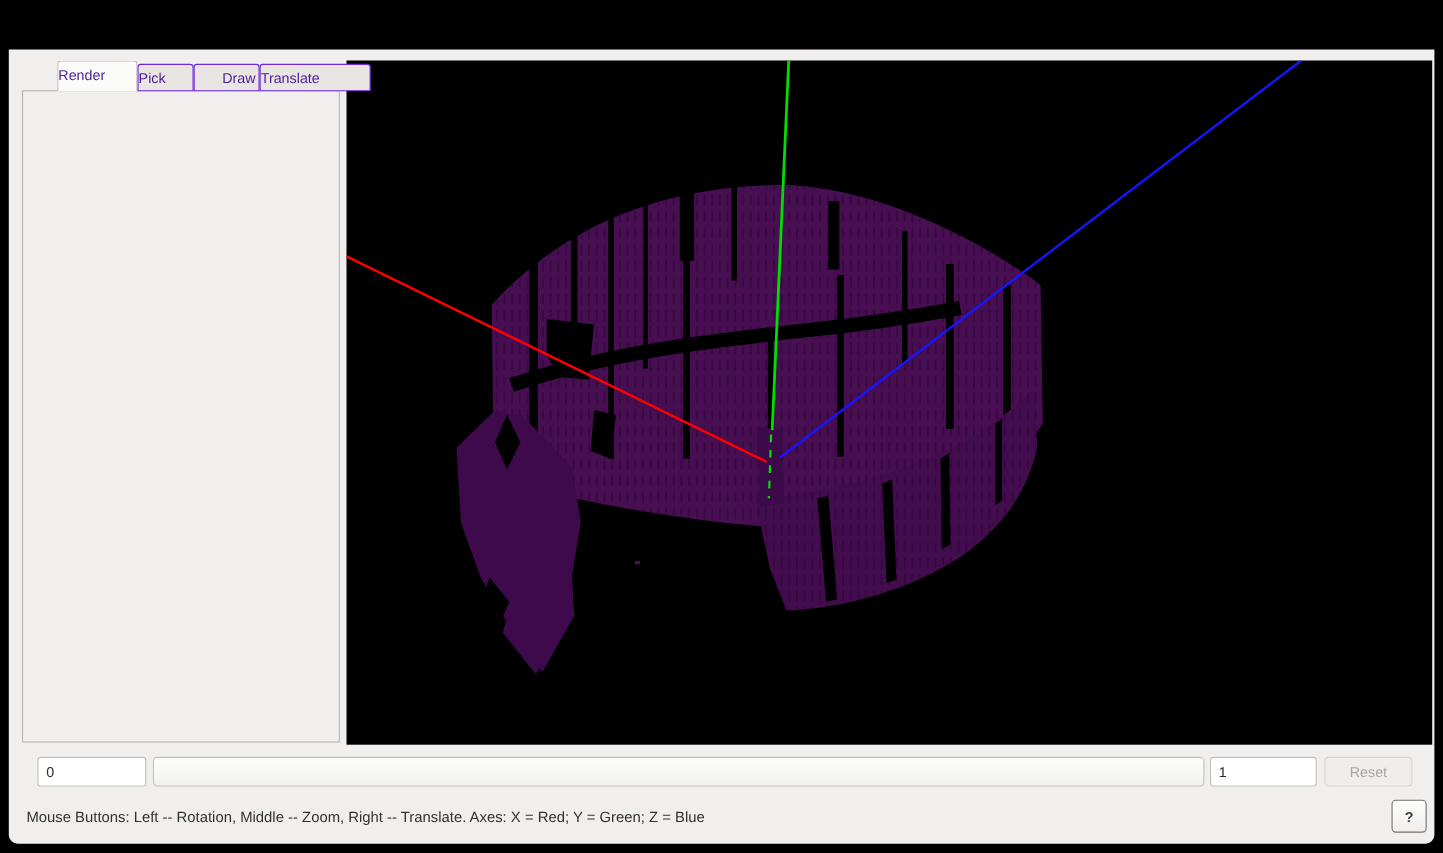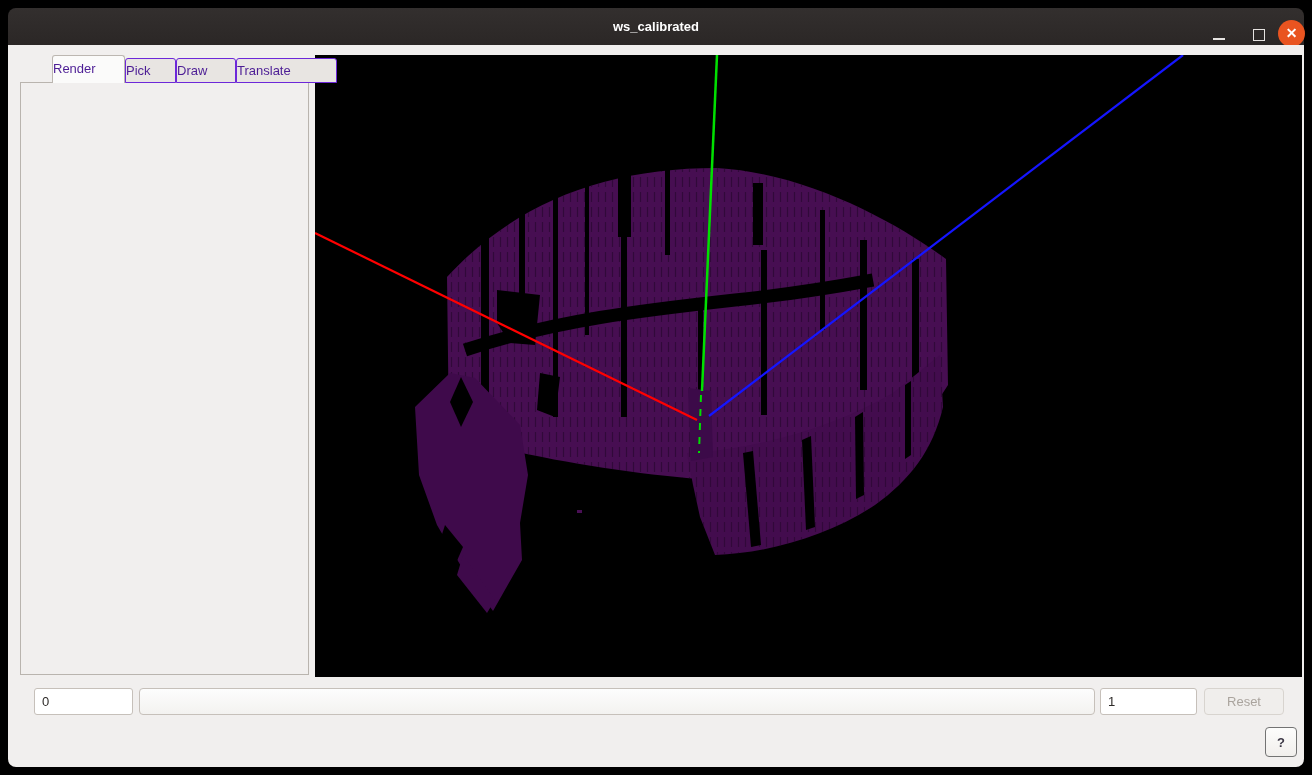--- a/index.html
+++ b/index.html
@@ -72,42 +72,30 @@
   .track{position:absolute;left:139px;top:688px;width:956px;height:27px;box-sizing:border-box;
     background:linear-gradient(#fdfdfd,#f3f2f0);border:1px solid #c6c0ba;border-radius:4px;}
   .status{position:absolute;left:24px;top:735px;font-size:13.5px;color:#33302d;}
   .label{position:absolute;color:#3d3846;}
 </style>
 </head>
 <body>
 
 <div id="stage">
 
-  <div class="titlebar">
-    <div class="title-text">ws_calibrated</div>
-    <div class="win-btn" style="left:1197px;">
-      <span class="min-glyph"></span>
-    </div>
-    <div class="win-btn" style="left:1237px;">
-      <span class="max-glyph"></span>
-    </div>
-    <div class="win-btn close-btn" style="left:1270px;top:12px;">
-      <span>✕</span>
-    </div>
-  </div>
 
   <div class="winbody"></div>
 
   <div class="tab tab-active">
     <span>Render</span>
   </div>
   <div class="tab tab-idle" style="left:93px;width:51px;">
     <span>Pick</span>
   </div>
-  <div class="tab tab-idle" style="left:144px;width:60px;">
+  <div class="tab tab-idle" style="left:144px;width:60px;padding-left:25px;">
     <span>Draw</span>
   </div>
   <div class="tab tab-idle" style="left:204px;width:101px;">
     <span>Translate</span>
   </div>
 
   <div class="panelbox"></div>
 
   <div class="combo" style="left:30px;top:91px;width:269px;height:25px;">
     <span class="lbl">Full 3D</span>
@@ -225,17 +213,18 @@
     </svg>
   </div>
 
   <input class="input" style="left: 34px; top: 688px; width: 99px; height: 27px;" value="0">
   <div class="track"></div>
   <input class="input" style="left: 1100px; top: 688px; width: 97px; height: 27px;" value="1">
   <div class="btn disabled" style="left:1204px;top:688px;width:80px;height:27px;">
     <span>Reset</span>
   </div>
 
+  <div class="status">Mouse Buttons: Left -- Rotation, Middle -- Zoom, Right -- Translate. Axes: X = Red; Y = Green; Z = Blue</div>
   <div class="btn" style="left:1265px;top:727px;width:32px;height:30px;font-weight:bold;">
     <span>?</span>
   </div>
 
 </div>
 
 </body></html>

